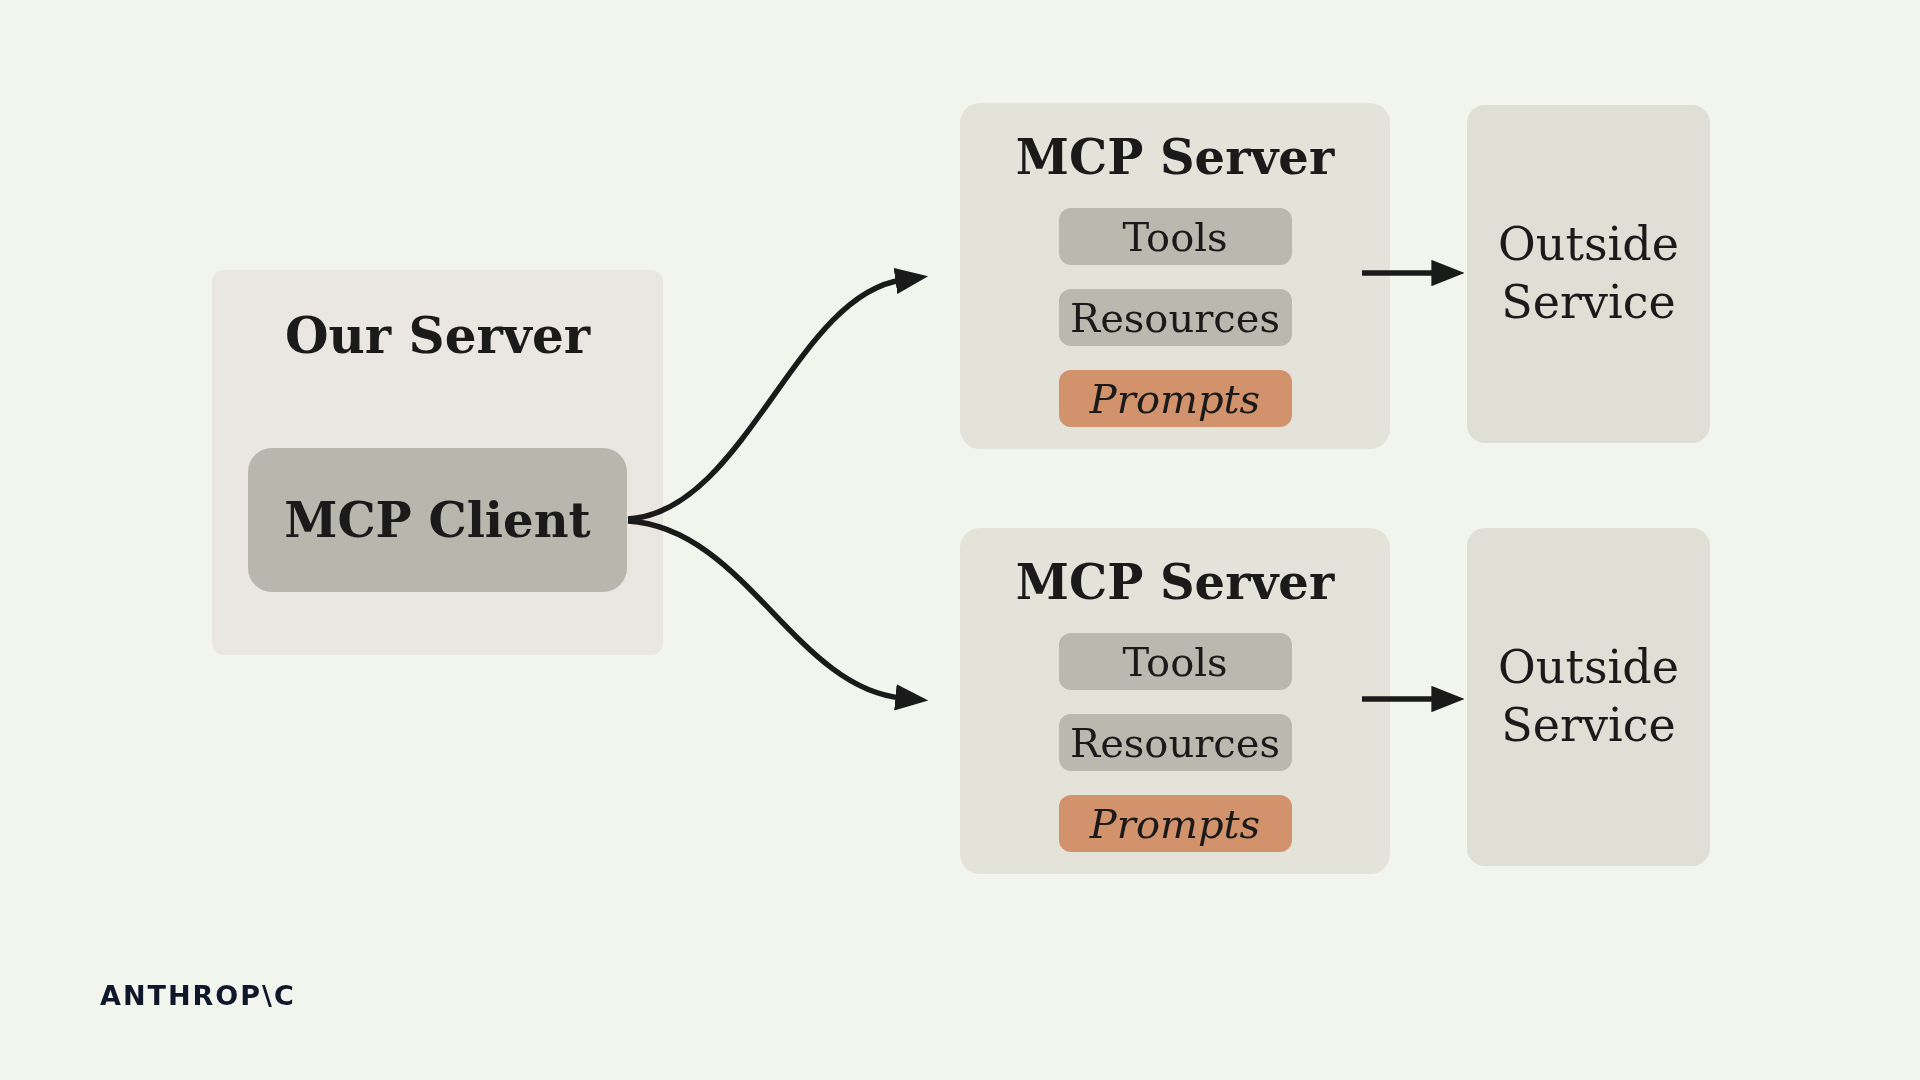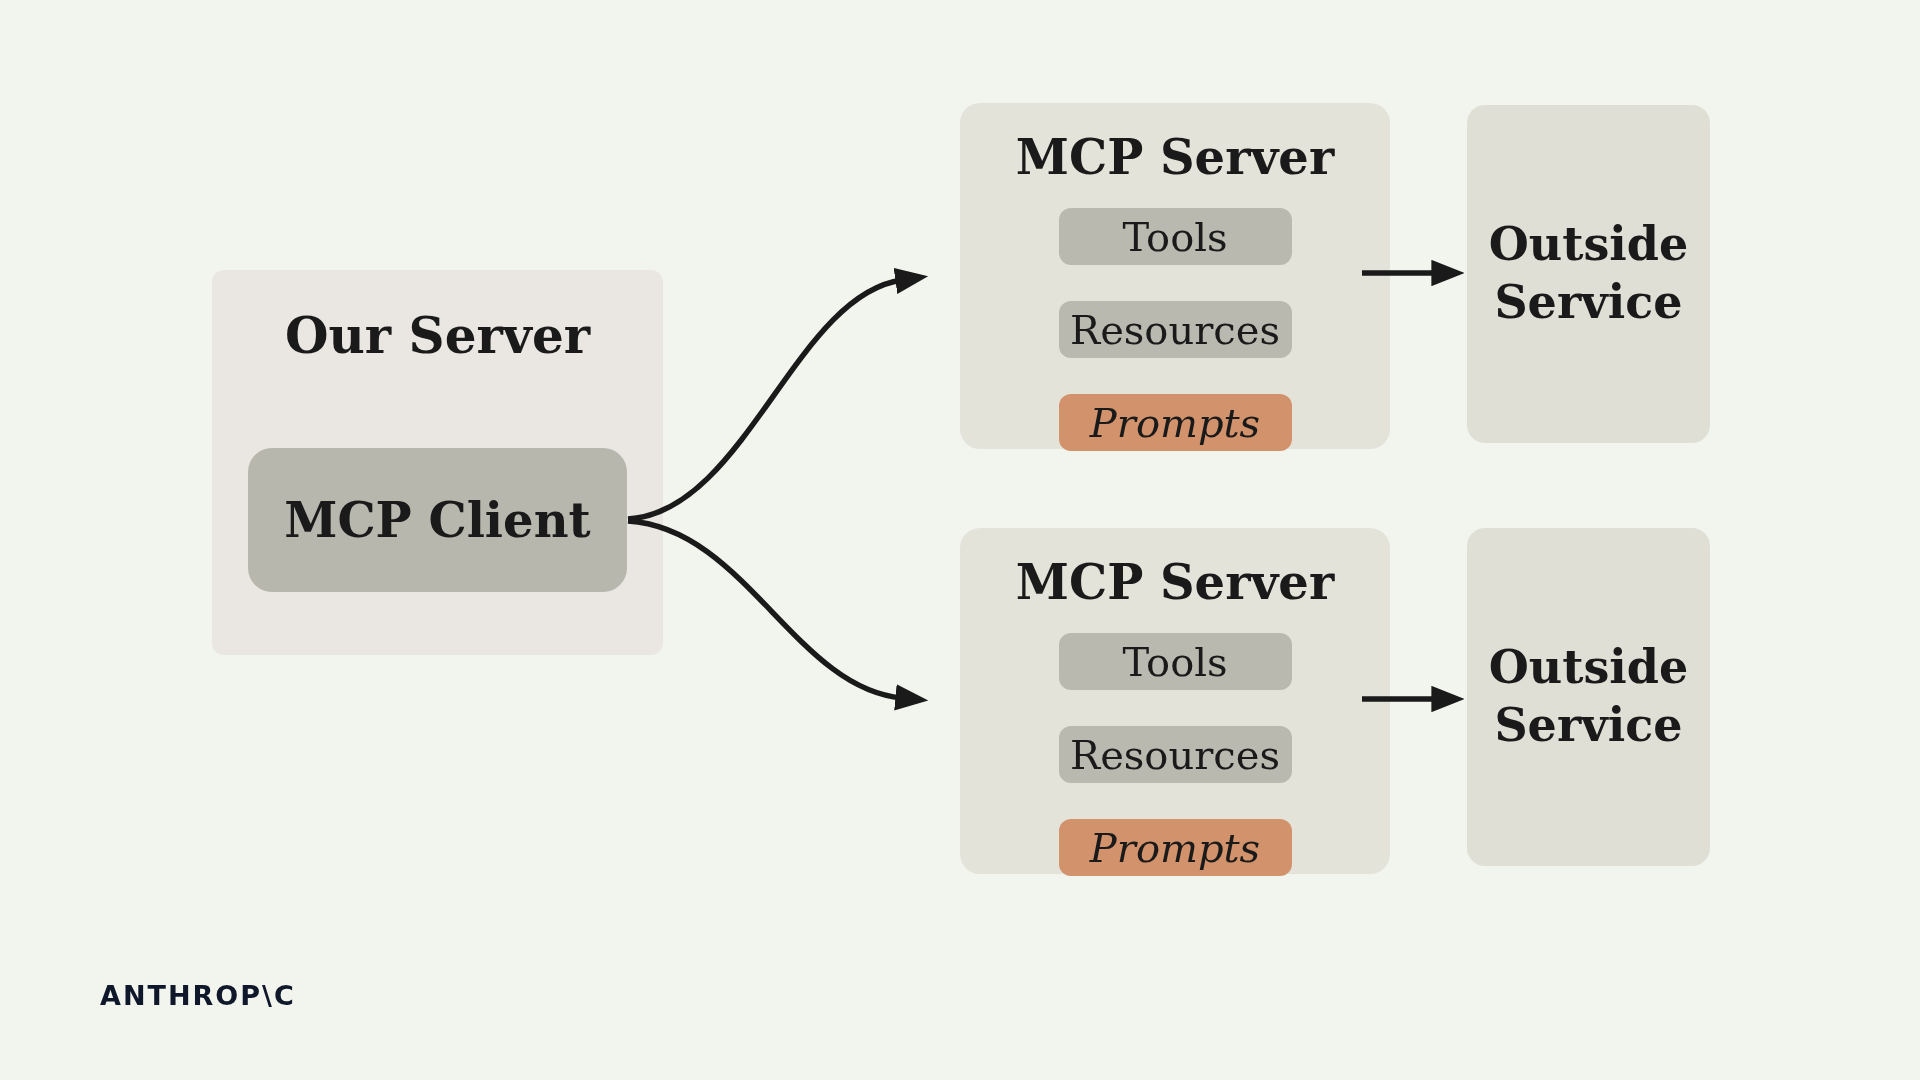--- a/index.html
+++ b/index.html
@@ -36,36 +36,36 @@
     background: #e4e3da; border-radius: 20px; margin-left: 30px;
   }
   .server-1 { top: 103px; }
   .server-2 { top: 528px; }
   .server-title {
     position: absolute; top: 26px; left: 0; width: 100%;
     text-align: center; font-weight: bold; font-size: 48px;
   }
   .caps {
     position: absolute; top: 105px; left: 0; width: 100%;
-    display: flex; flex-direction: column; align-items: center; gap: 36px;
+    display: flex; flex-direction: column; align-items: center; gap: 24px;
   }
   .cap {
     width: 233px; height: 57px; border-radius: 12px;
     display: flex; align-items: center; justify-content: center;
     font-size: 40px;
   }
   .cap-gray { background: #b9b9b0; }
   .cap-accent { background: #d2936c; font-style: italic; }
 
   
   .outside {
     left: 1467px; width: 243px; height: 338px;
     background: #e0dfd6; border-radius: 18px;
     display: flex; align-items: center; justify-content: center;
-    text-align: center; font-weight: bold; font-size: 46px; line-height: 1.26;
+    text-align: center; font-weight: normal; font-size: 46px; line-height: 1.26;
     padding: 0 8px;
   }
   .outside-1 { top: 105px; }
   .outside-2 { top: 528px; }
 
   
   .arrows { position: absolute; left: 0; top: 0; width: 1920px; height: 1080px; pointer-events: none; }
 
   
   .logo {

